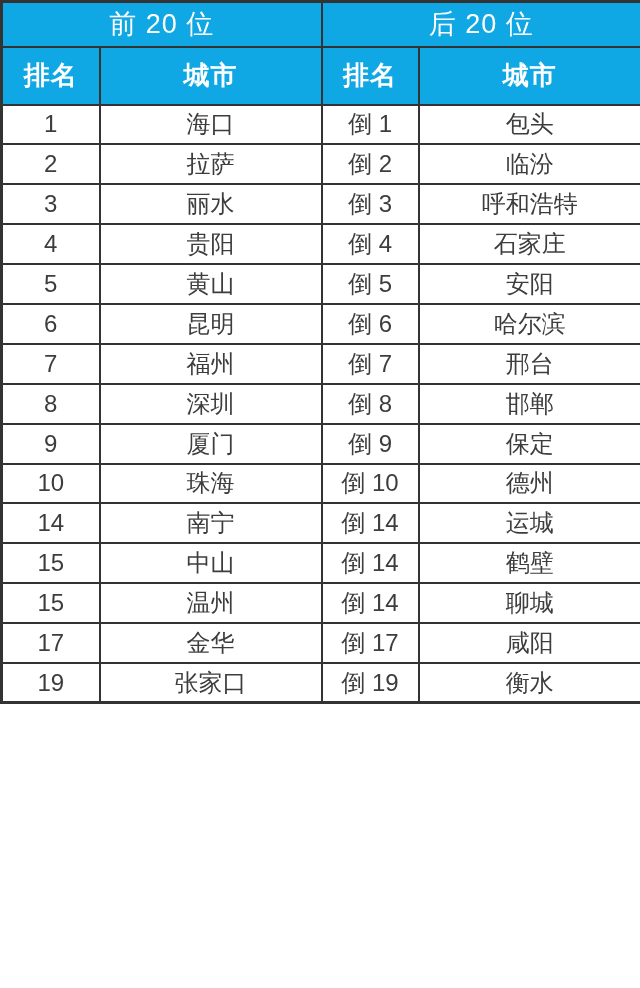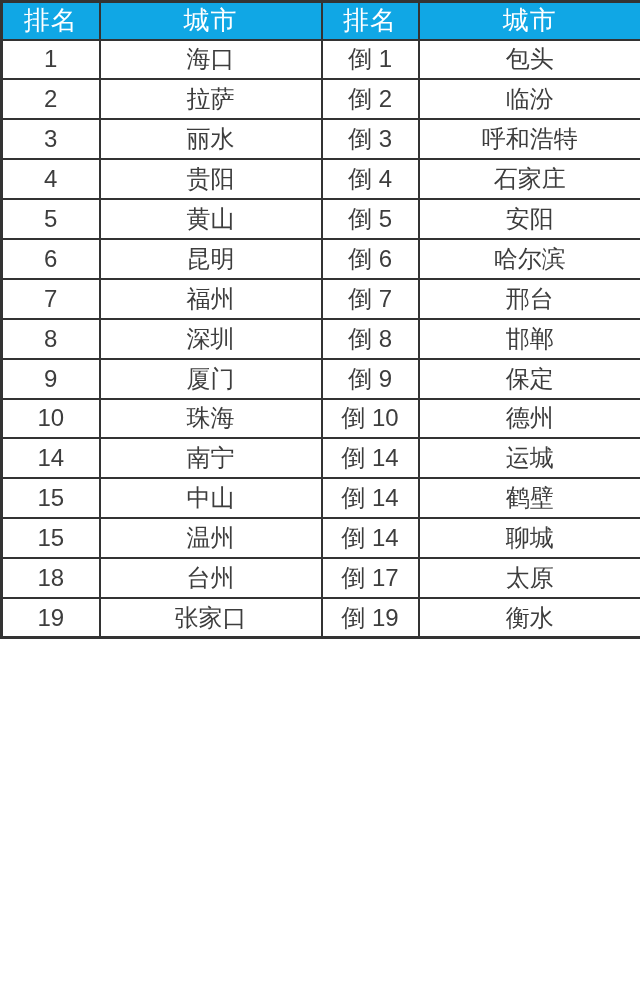--- a/index.html
+++ b/index.html
@@ -33,25 +33,25 @@
   }
   th.group-head{
     height:45px;
     background:var(--header-bg);
     color:var(--header-text);
     font-size:27px;
     font-weight:500;
     letter-spacing:1px;
   }
   th.col-head{
-    height:38px;
+    height:58px;
     background:var(--header-bg);
     color:var(--header-text);
     font-size:26px;
-    font-weight:400;
+    font-weight:700;
     letter-spacing:1px;
   }
   tbody td{
     height:39.9px;
     background:var(--cell-bg);
     color:var(--cell-text);
     font-size:24px;
     font-weight:400;
   }
 </style>
@@ -59,20 +59,24 @@
 <body>
 
 <table>
   <colgroup>
     <col style="width:98px">
     <col style="width:222px">
     <col style="width:97px">
     <col style="width:223px">
   </colgroup>
   <thead>
+    <tr>
+      <th class="group-head" colspan="2">前 20 位</th>
+      <th class="group-head" colspan="2">后 20 位</th>
+    </tr>
     <tr>
       <th class="col-head">排名</th>
       <th class="col-head">城市</th>
       <th class="col-head">排名</th>
       <th class="col-head">城市</th>
     </tr>
   </thead>
   <tbody>
       <tr>
         <td>1</td>
@@ -146,24 +150,24 @@
         <td>倒 14</td>
         <td>鹤壁</td>
       </tr>
       <tr>
         <td>15</td>
         <td>温州</td>
         <td>倒 14</td>
         <td>聊城</td>
       </tr>
       <tr>
-        <td>18</td>
-        <td>台州</td>
+        <td>17</td>
+        <td>金华</td>
         <td>倒 17</td>
-        <td>太原</td>
+        <td>咸阳</td>
       </tr>
       <tr>
         <td>19</td>
         <td>张家口</td>
         <td>倒 19</td>
         <td>衡水</td>
       </tr>
     </tbody>
 </table>
 

